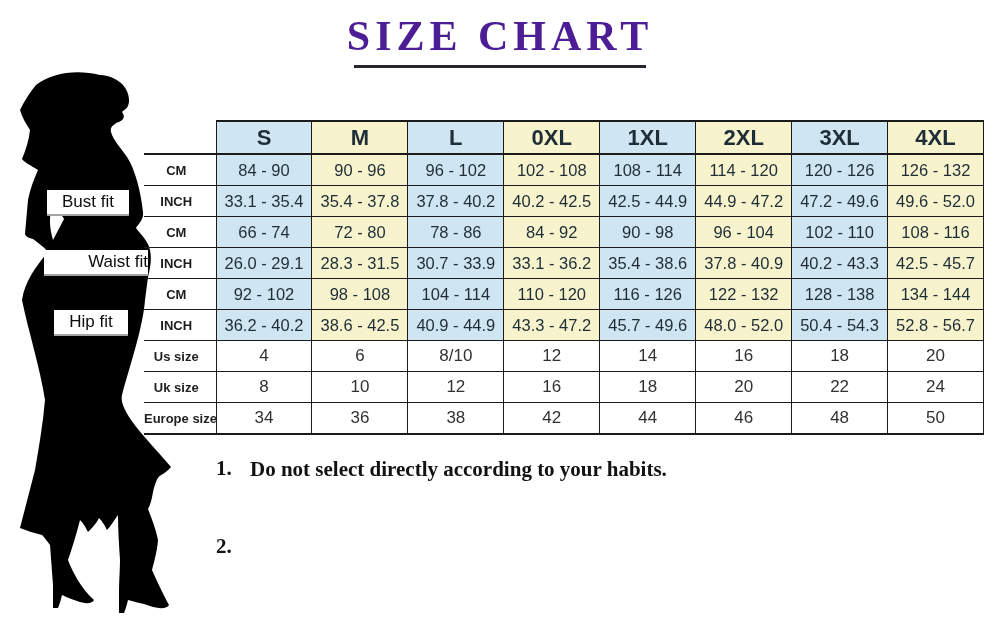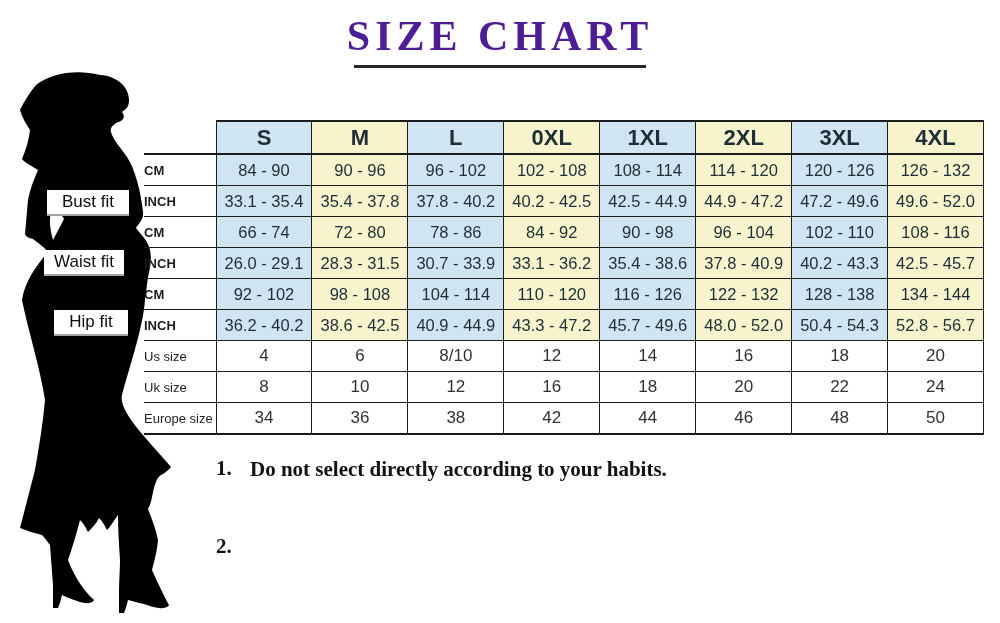--- a/index.html
+++ b/index.html
@@ -24,43 +24,43 @@
   }
   
   .figure{position:absolute;left:0;top:62px;width:200px;height:560px;}
   
   .fit-label{
     position:absolute;background:#ffffff;color:#0d0d0d;
     font-size:17px;text-align:center;line-height:24px;height:24px;
     border-bottom:2px solid #a3a3a3;
   }
   .fit-bust{left:47px;top:190px;width:82px;}
-  .fit-waist{left:44px;top:250px;width:80px;}
+  .fit-waist{left:44px;top:250px;width:104px;text-align:right;}
   .fit-hip{left:54px;top:310px;width:74px;}
   
   table.size-table{
     position:absolute;left:144px;top:120px;width:840px;
     border-collapse:collapse;table-layout:fixed;
   }
   .size-table col.labcol{width:72px;}
   .size-table td,.size-table th{
     border:1px solid var(--border);padding:0;text-align:center;
     font-size:16.5px;color:var(--ink);height:30px;overflow:hidden;white-space:nowrap;
   }
   .size-table th.hd{
     height:31px;font-size:22px;font-weight:700;
     border-top:2px solid var(--border);border-bottom:2px solid var(--border);
   }
   .c-blue{background:var(--blue);}
   .c-yellow{background:var(--yellow);}
   .size-table .lab{
-    border-left:none;background:transparent;text-align:left;
+    border-left:none;background:transparent;text-align:center;
     padding-right:7px;font-size:13px;font-weight:700;color:#1c1c1c;
   }
-  .size-table .lab.sizelab{font-weight:400;font-size:13px;color:#222;}
+  .size-table .lab.sizelab{font-weight:700;font-size:13px;color:#222;}
   .size-table .corner{border-top:none;border-bottom:2px solid var(--border);background:transparent;}
   .size-table tr.plainrow td{color:#323232;font-size:17px;}
   .size-table tr:last-child td{border-bottom:2px solid var(--border);}
   
   .note{
     position:absolute;left:216px;display:flex;
     font-family:"Liberation Serif",serif;font-weight:700;font-size:21px;color:#121212;
   }
   .note-1{top:456px;}
   .note-2{top:534px;}

